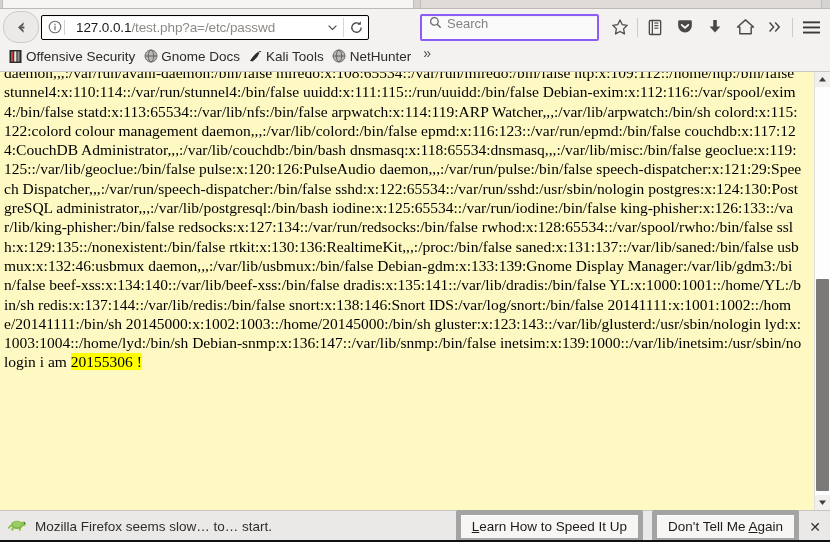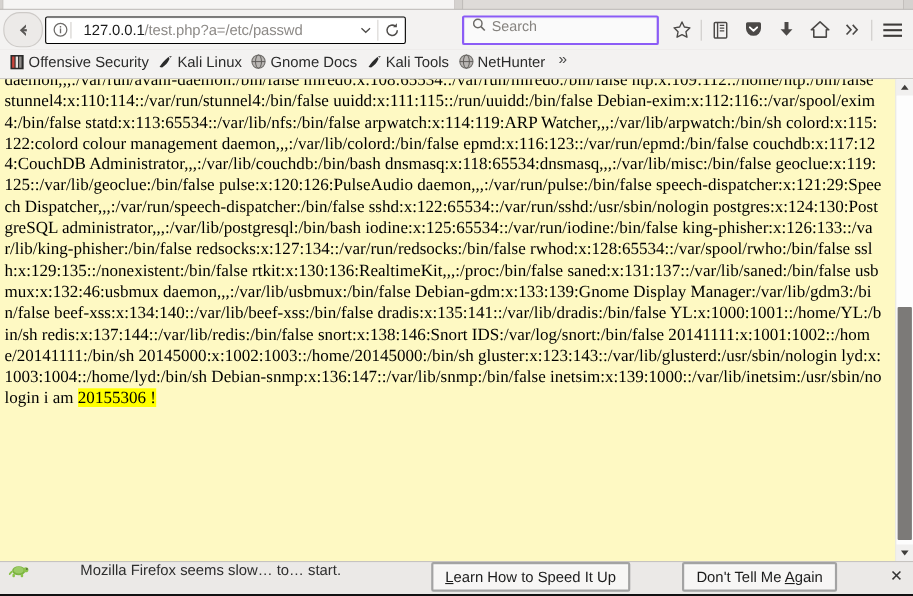--- a/index.html
+++ b/index.html
@@ -72,24 +72,24 @@
     border-left:1px solid #e2e0de;}
   .vscroll .arrow{position:absolute;left:0;width:15px;height:15px;display:flex;
     align-items:center;justify-content:center;background:#f1f0ef;}
   .vscroll .arrow.up{top:0;}
   .vscroll .arrow.down{bottom:0;}
   .vscroll .track{position:absolute;left:0;top:15px;width:15px;bottom:15px;background:#fdfdfd;}
   .vscroll .thumb{position:absolute;left:1px;width:13px;background:#7c7a78;border-radius:1px;}
 
   
   .notif{position:absolute;left:0;bottom:0;width:830px;height:32px;background:#ebe9e7;
-    border-top:1px solid #c6c3c0;display:flex;align-items:flex-start;box-sizing:border-box;
-    padding:0 4px 0 8px;gap:38px;}
+    border-top:1px solid #c6c3c0;display:flex;align-items:center;box-sizing:border-box;
+    padding:0 4px 0 8px;}
   .notif .ntext{font-size:13.5px;color:#2d2d2d;margin-left:8px;flex:1 1 auto;white-space:nowrap;}
-  .nbtn{height:23px;background:#f7f6f5;border:2px solid #a3a3a3;border-radius:2px;
+  .nbtn{height:23px;background:#f7f6f5;border:5px solid #a3a3a3;border-radius:2px;
     font-size:13.5px;color:#1c1c1c;display:flex;align-items:center;justify-content:center;
     padding:0 11px;margin-left:9px;flex:0 0 auto;
     box-shadow:0 1px 0 rgba(255,255,255,.7) inset;}
   .nbtn u{text-decoration:underline;}
   .nclose{width:22px;height:24px;display:flex;align-items:center;justify-content:center;
     font-size:14px;color:#333;margin-left:5px;flex:0 0 auto;}
   .bottomline{position:absolute;left:0;bottom:0;width:830px;height:2px;background:#111;}
 </style>
 </head>
 <body>
@@ -200,30 +200,20 @@
         <svg width="15" height="15" viewBox="0 0 15 15">
           <rect x="1.5" y="1" width="12" height="13" fill="#2b2b2b"></rect>
           <rect x="3" y="2.4" width="2.2" height="10.2" fill="#c9453c"></rect>
           <rect x="6.2" y="2.4" width="2.2" height="10.2" fill="#e8e5e2"></rect>
           <rect x="9.4" y="2.4" width="2.2" height="10.2" fill="#8f8c89"></rect>
         </svg>
       </span>
       <span class="bmlabel">Offensive Security</span>
     </div>
 
-    <div class="bm">
-      <span class="bmicon">
-        <svg width="15" height="15" viewBox="0 0 15 15">
-          <path d="M2 11.8 C4 9 6.4 5.6 9.6 3.2 C11 2.2 12.6 1.8 13.4 2.2 C12 3 11.2 4.2 10.6 5.6
-                   C9.6 8 7.4 10.4 4.4 12.4 Z" fill="#2b2b2b"></path>
-          <circle cx="11.2" cy="3.6" r="0.7" fill="#ffffff"></circle>
-        </svg>
-      </span>
-      <span class="bmlabel">Kali Linux</span>
-    </div>
 
     <div class="bm">
       <span class="bmicon">
         <svg width="14" height="14" viewBox="0 0 14 14">
           <circle cx="7" cy="7" r="6" fill="#b9b6b3" stroke="#6f6d6a" stroke-width="1"></circle>
           <ellipse cx="7" cy="7" rx="2.7" ry="6" fill="none" stroke="#5e5c59" stroke-width=".9"></ellipse>
           <line x1="1" y1="7" x2="13" y2="7" stroke="#5e5c59" stroke-width=".9"></line>
         </svg>
       </span>
       <span class="bmlabel">Gnome Docs</span>

